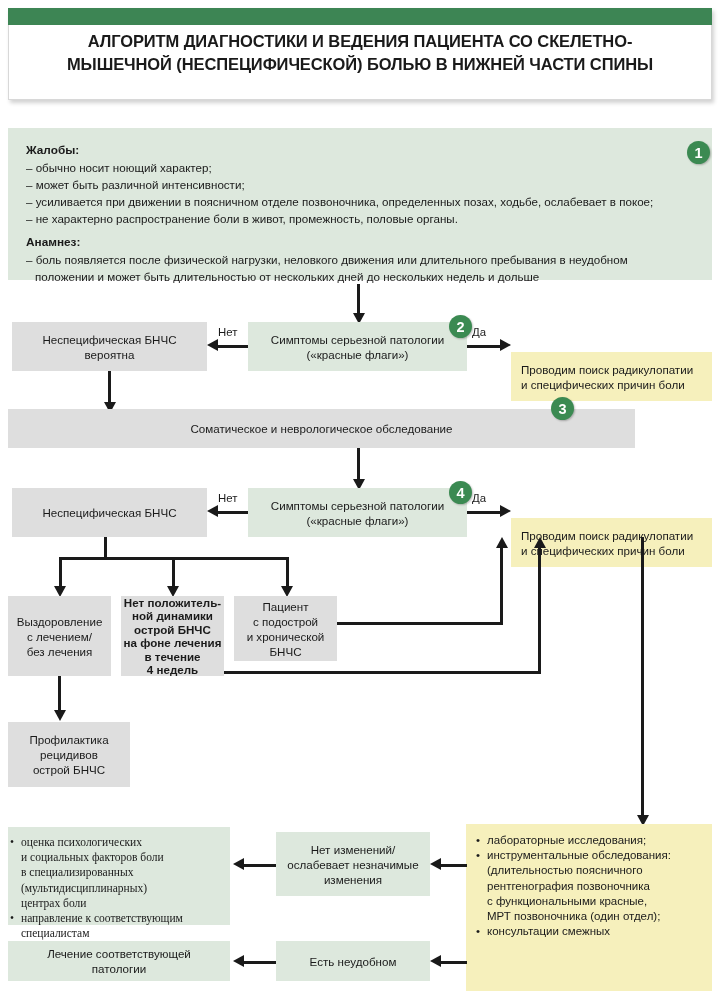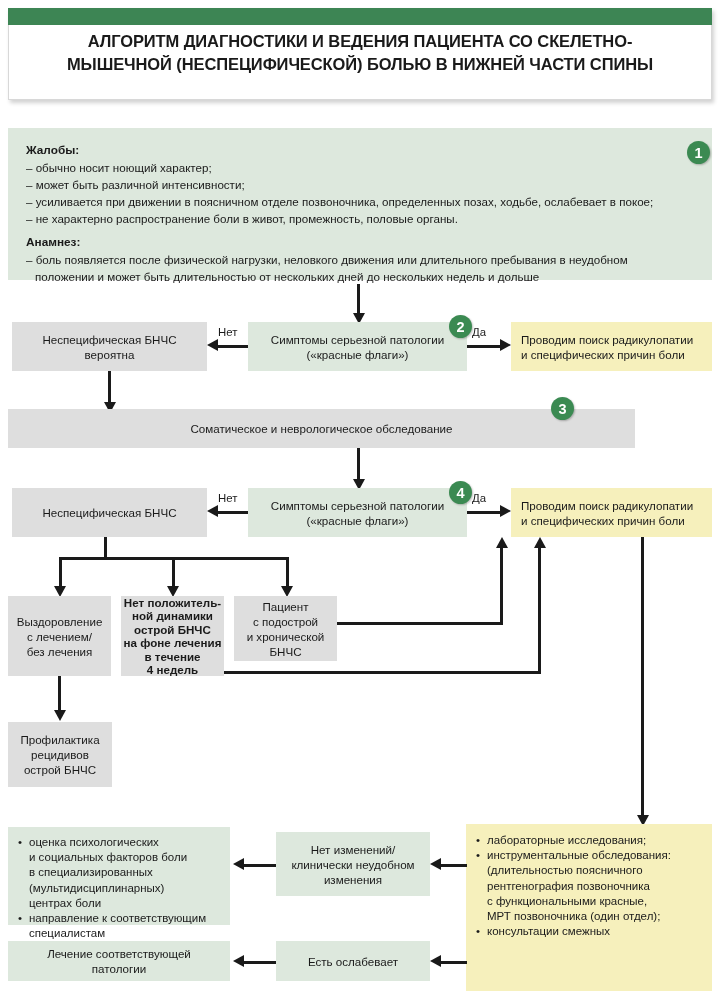--- a/index.html
+++ b/index.html
@@ -51,20 +51,21 @@
     text-align: center;
     line-height: 15px;
     font-size: 11.6px;
   }
   .box-green   { background: #dde8dd; }
   .box-gray    { background: #dedede; }
   .box-yellow  { background: #f6f0bc; }
   .box-left {
     justify-content: flex-start;
     text-align: left;
+    margin-top: 30px;
   }
 
   
   .panel-1 {
     left: 8px; top: 128px; width: 704px; height: 152px;
     background: #dde8dd;
     padding: 14px 18px 0 18px;
   }
   .panel-1 .lbl {
     font-weight: bold;
@@ -274,21 +275,21 @@
   <div class="ln hl" style="left:224px; top:671px; width:316px;"></div>
   <div class="ln vl" style="left:538px; top:548px; height:126px;"></div>
   <div class="arrow-u" style="left:534px; top:537px;"></div>
 
   <div class="ln vl" style="left:641px; top:537px; height:280px;"></div>
   <div class="arrow-d" style="left:637px; top:815px;"></div>
 
   <div class="ln vl" style="left:58px; top:676px; height:36px;"></div>
   <div class="arrow-d" style="left:54px; top:710px;"></div>
 
-  <div class="abs box box-gray" style="left:8px; top:722px; width:104px; height:65px;">
+  <div class="abs box box-gray" style="left:8px; top:722px; width:122px; height:65px;">
     <div>
       <div>Профилактика</div>
       <div>рецидивов</div>
       <div>острой БНЧС</div>
     </div>
   </div>
 
   <div class="abs box box-yellow" style="left:466px; top:824px; width:246px; height:167px; padding:9px 8px 0 10px; align-items:flex-start;">
     <div class="bullets">
       <div class="bi">
@@ -309,36 +310,36 @@
 
   <div class="ln hl" style="left:441px; top:864px; width:26px;"></div>
   <div class="arrow-l" style="left:430px; top:858px;"></div>
 
   <div class="ln hl" style="left:441px; top:961px; width:26px;"></div>
   <div class="arrow-l" style="left:430px; top:955px;"></div>
 
   <div class="abs box box-green" style="left:276px; top:832px; width:154px; height:64px;">
     <div>
       <div>Нет изменений/</div>
-      <div>клинически неудобном</div>
+      <div>ослабевает незначимые</div>
       <div>изменения</div>
     </div>
   </div>
 
   <div class="abs box box-green" style="left:276px; top:941px; width:154px; height:40px;">
-    <div>Есть ослабевает</div>
+    <div>Есть неудобном</div>
   </div>
 
   <div class="ln hl" style="left:244px; top:864px; width:32px;"></div>
   <div class="arrow-l" style="left:233px; top:858px;"></div>
 
   <div class="ln hl" style="left:244px; top:961px; width:32px;"></div>
   <div class="arrow-l" style="left:233px; top:955px;"></div>
 
-  <div class="abs box box-green" style="left:8px; top:827px; width:222px; height:98px; padding:8px 6px 0 10px; align-items:flex-start;">
+  <div class="abs box box-green" style="left:8px; top:827px; width:222px; height:98px; padding:8px 6px 0 2px; align-items:flex-start;font-family:Liberation Serif, serif;">
     <div class="bullets">
       <div class="bi">
         <span>оценка психологических</span>
         <span class="cont">и социальных факторов боли</span>
         <span class="cont">в специализированных</span>
         <span class="cont">(мультидисциплинарных)</span>
         <span class="cont">центрах боли</span>
       </div>
       <div class="bi">
         <span>направление к соответствующим</span>

